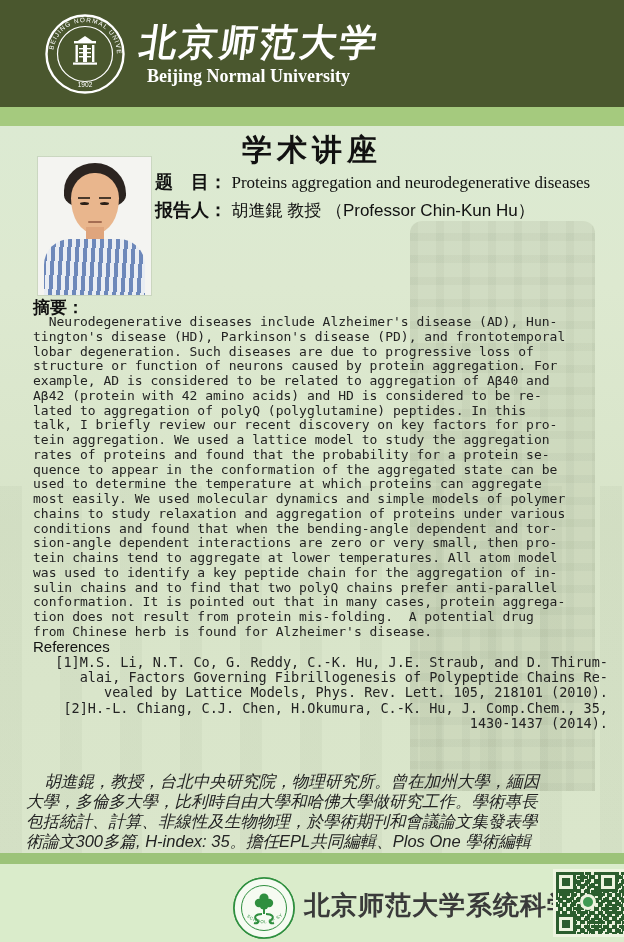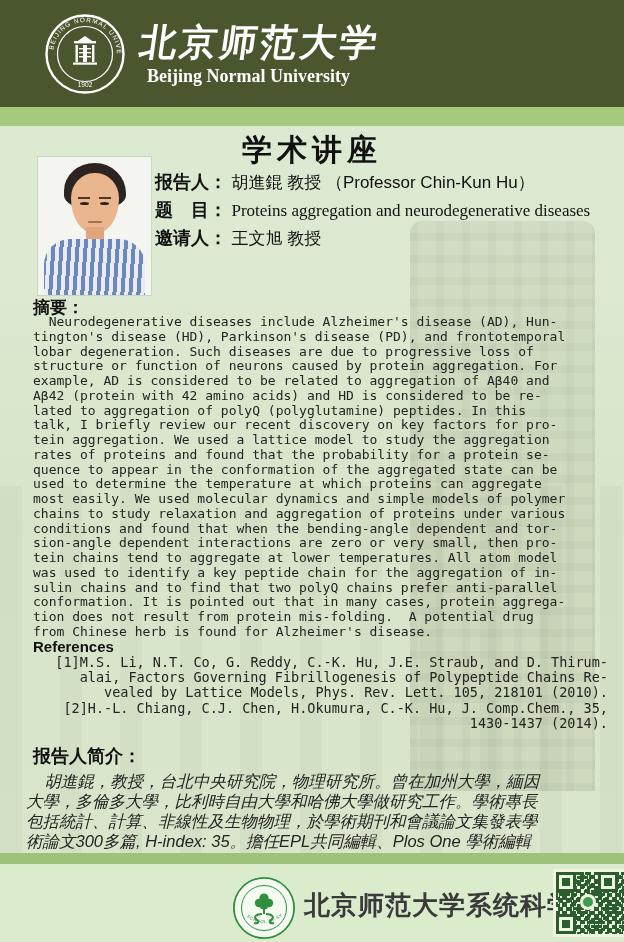--- a/index.html
+++ b/index.html
@@ -61,21 +61,21 @@
   .info-label{font-weight:700;font-size:18px;color:#111;}
   .info-value{font-size:17px;color:#111;}
   .info-value.serif{font-family:"Liberation Serif",serif;}
   
   .abstract-heading{position:absolute;left:33px;top:170px;font-size:17px;font-weight:700;color:#111;}
   .abstract-text{
     position:absolute;left:33px;top:189px;width:575px;
     font-family:"DejaVu Sans Mono",monospace;font-size:13px;line-height:14.75px;
     color:#232323;white-space:pre;
   }
-  .references-heading{position:absolute;left:33px;top:512px;font-size:15px;font-weight:700;color:#111;}
+  .references-heading{position:absolute;left:33px;top:512px;font-size:15px;font-weight:400;color:#111;}
   .references-text{
     position:absolute;left:33px;top:529px;width:575px;
     font-family:"DejaVu Sans Mono",monospace;font-size:13.5px;line-height:15.2px;
     color:#232323;white-space:pre;text-align:right;
   }
   .bio-heading{position:absolute;left:33px;top:618px;font-size:18px;font-weight:700;color:#111;}
   .bio-text{
     position:absolute;left:26px;top:645px;width:575px;
     font-size:16.5px;line-height:20px;color:#232323;white-space:pre;font-style:italic;
   }
@@ -147,30 +147,26 @@
       <div class="brow" style="left:61px"></div>
       <div class="eye" style="left:42px"></div>
       <div class="eye" style="left:62px"></div>
       <div class="mouth"></div>
       <div class="neck"></div>
       <div class="shirt"></div>
     </div>
 
     <div class="info">
       <div class="info-row">
-        <span class="info-label">报告人：</span>
-        <span class="info-value">胡進錕 教授 （Professor Chin-Kun Hu）</span>
-      </div>
-      <div class="info-row">
         <span class="info-label">题　目：</span>
         <span class="info-value serif">Proteins aggregation and neurodegenerative diseases</span>
       </div>
       <div class="info-row">
-        <span class="info-label">邀请人：</span>
-        <span class="info-value">王文旭 教授</span>
+        <span class="info-label">报告人：</span>
+        <span class="info-value">胡進錕 教授 （Professor Chin-Kun Hu）</span>
       </div>
     </div>
 
     <div class="abstract-heading">摘要：</div>
     <div class="abstract-text">  Neurodegenerative diseases include Alzheimer's disease (AD), Hun-
 tington's disease (HD), Parkinson's disease (PD), and frontotemporal
 lobar degeneration. Such diseases are due to progressive loss of
 structure or function of neurons caused by protein aggregation. For
 example, AD is considered to be related to aggregation of Aβ40 and
 Aβ42 (protein with 42 amino acids) and HD is considered to be re-
@@ -191,21 +187,20 @@
 tion does not result from protein mis-folding.  A potential drug
 from Chinese herb is found for Alzheimer's disease.</div>
 
     <div class="references-heading">References</div>
     <div class="references-text">[1]M.S. Li, N.T. Co, G. Reddy, C.-K. Hu, J.E. Straub, and D. Thirum-
 alai, Factors Governing Fibrillogenesis of Polypeptide Chains Re-
 vealed by Lattice Models, Phys. Rev. Lett. 105, 218101 (2010).
 [2]H.-L. Chiang, C.J. Chen, H.Okumura, C.-K. Hu, J. Comp.Chem., 35,
 1430-1437 (2014).</div>
 
-    <div class="bio-heading">报告人简介：</div>
     <div class="bio-text">    胡進錕，教授，台北中央研究院，物理研究所。曾在加州大學，緬因
 大學，多倫多大學，比利時自由大學和哈佛大學做研究工作。學術專長
 包括統計、計算、非線性及生物物理，於學術期刊和會議論文集發表學
 術論文300多篇, H-index: 35。擔任EPL共同編輯、Plos One 學術編輯
 和 Chinese Journal of Physics (Taipei) 總編輯。</div>
   </div>
 
   <div class="strip-bottom"></div>
   <div class="footer">
     <svg class="sss-seal" viewBox="0 0 64 64">

